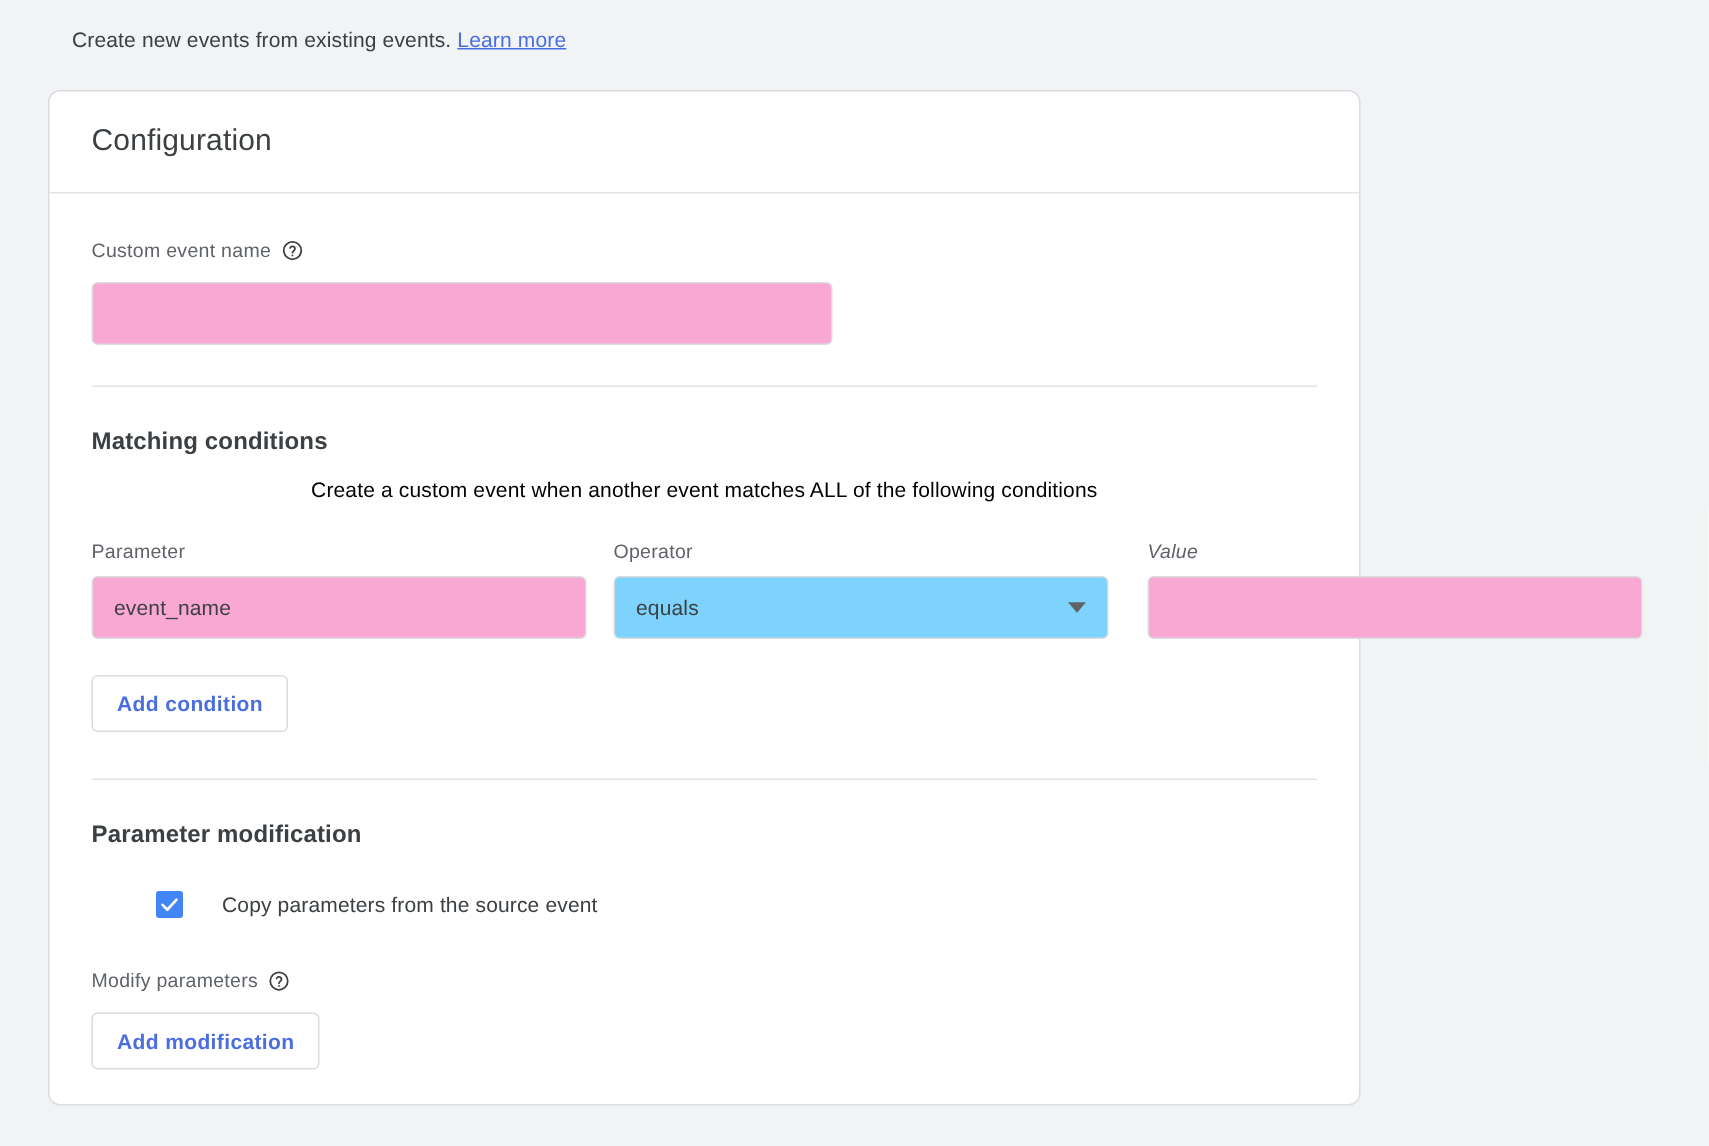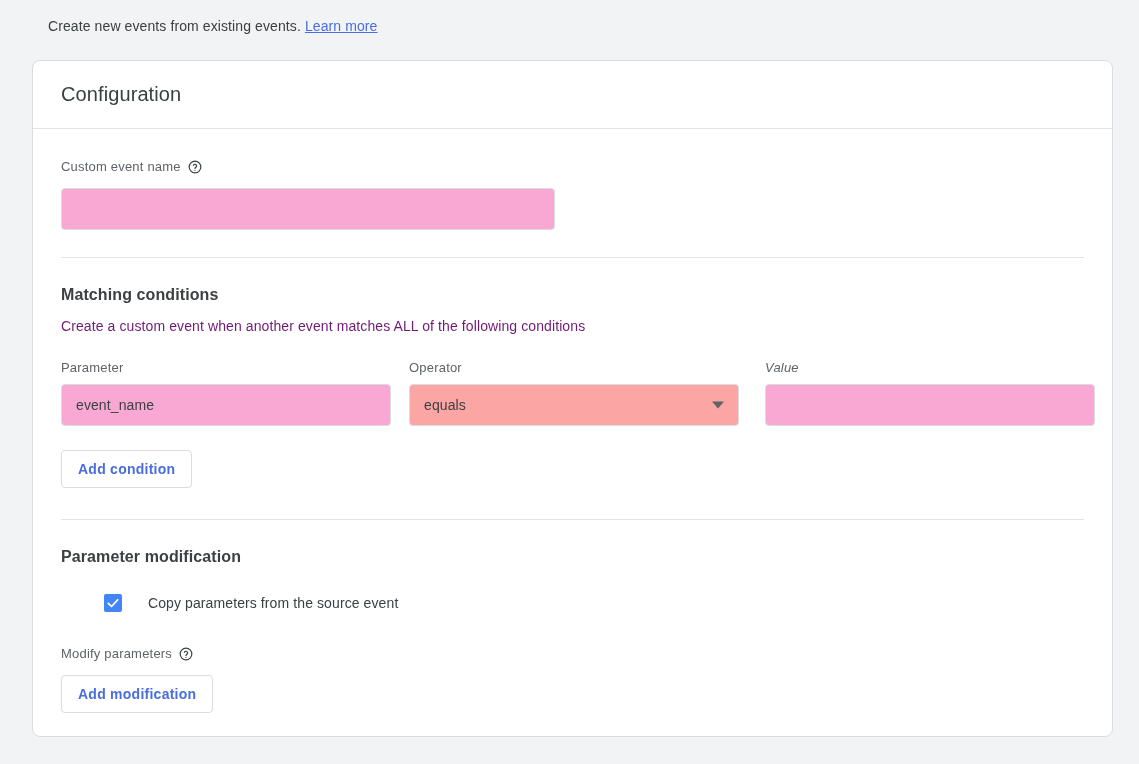--- a/index.html
+++ b/index.html
@@ -29,21 +29,21 @@
     color: #4a6ee0;
     text-decoration: underline;
     cursor: pointer;
   }
 
   
   .card {
     position: absolute;
     left: 32px;
     top: 60px;
-    width: 1081px;
+    width: 875px;
     height: 677px;
     background: #ffffff;
     border: 1px solid #dadce0;
     border-radius: 8px;
     box-sizing: border-box;
   }
 
   .card-header {
     height: 68px;
     border-bottom: 1px solid #e3e4e6;
@@ -118,23 +118,24 @@
 
   
   .section-heading {
     font-size: 16px;
     font-weight: 700;
     color: #3c4043;
     letter-spacing: 0.1px;
   }
   .section-sub {
     font-size: 14px;
-    color: #701a75;
+    color: #000000;
     letter-spacing: 0.1px;
     margin-top: 14px;
+    text-align: center;
   }
 
   .section-matching { padding-top: 28px; }
 
   
   .condition-row {
     display: flex;
     margin-top: 26px;
     align-items: flex-start;
   }
@@ -143,21 +144,21 @@
   .cond-col-value     { width: 330px; margin-left: 26px; font-style: italic; }
 
   .condition-row .field-label { margin-bottom: 9px; }
   .cond-col-parameter .text-input { width: 330px; }
   .cond-col-value .text-input { width: 330px; }
 
   .select-input {
     position: relative;
     border: 1px solid #dadce0;
     border-radius: 4px;
-    background: #fca5a5;
+    background: #7dd3fc;
     height: 42px;
     width: 330px;
     box-sizing: border-box;
     display: flex;
     align-items: center;
     padding: 0 14px;
     font-size: 14px;
     color: #3c4043;
     letter-spacing: 0.1px;
   }

